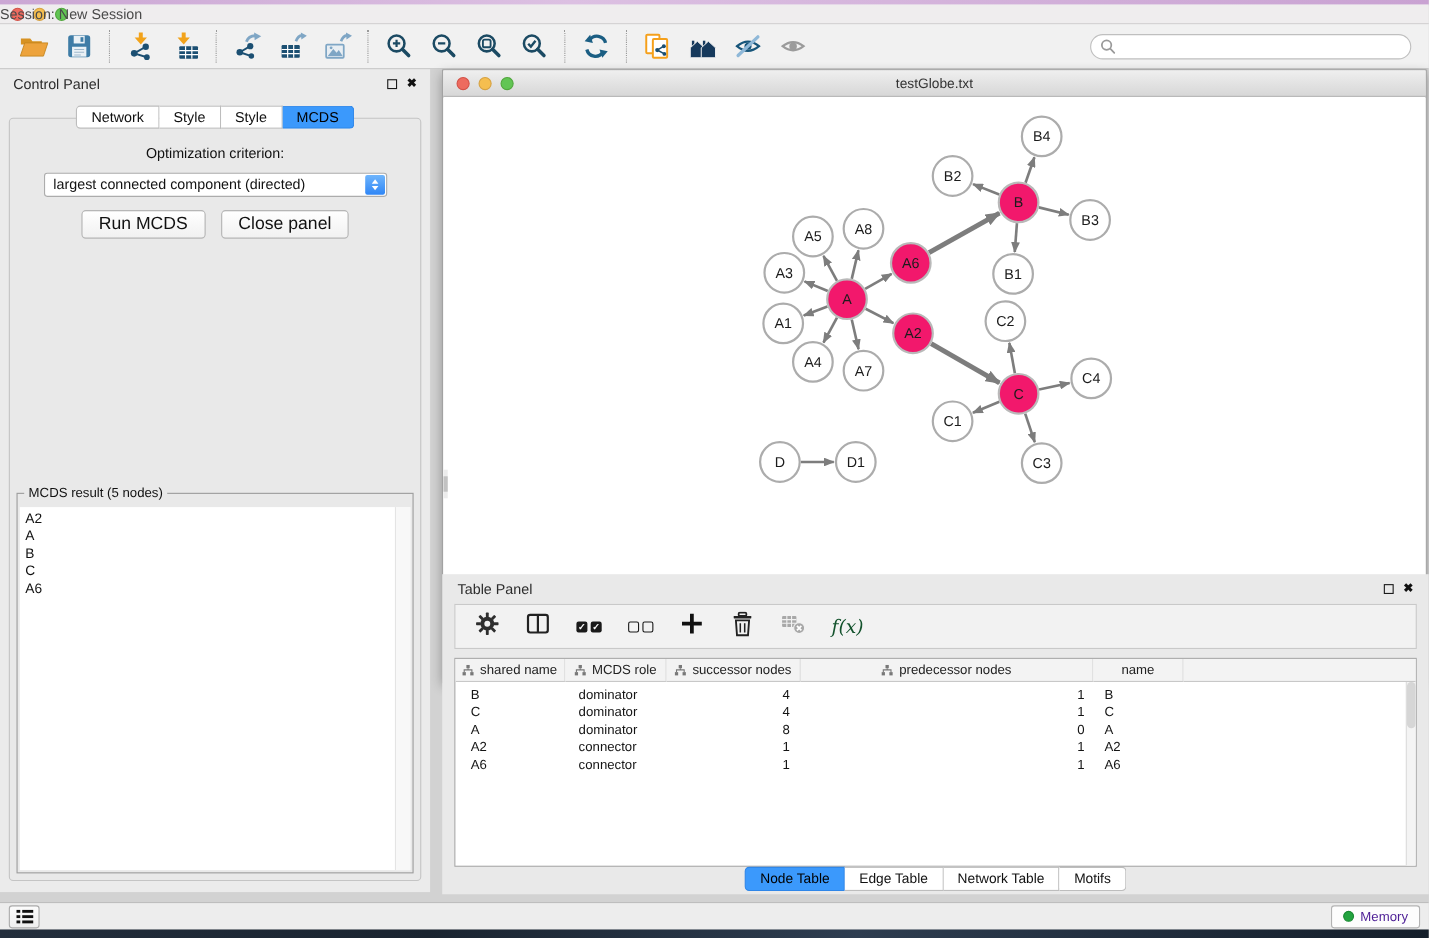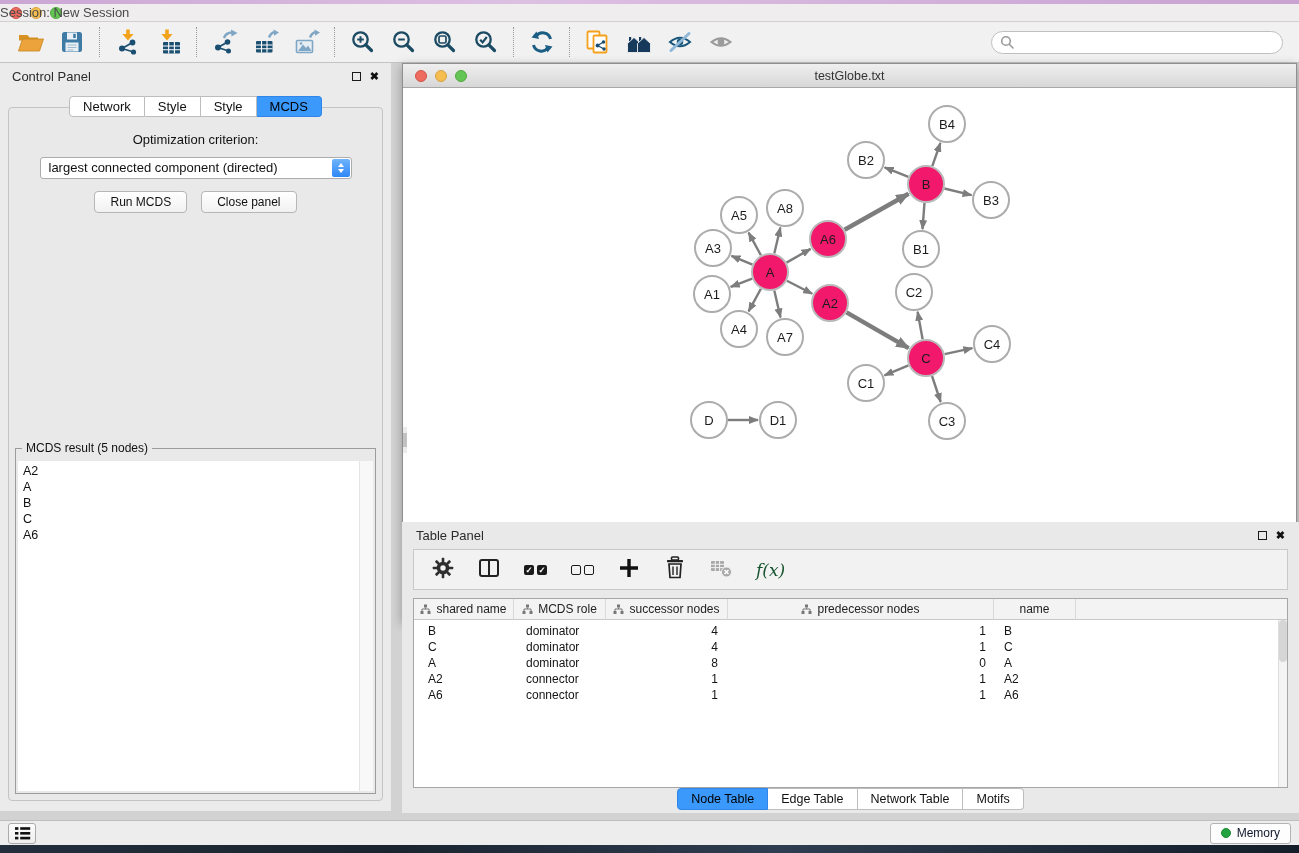--- a/index.html
+++ b/index.html
@@ -42,21 +42,21 @@
   .seg .tab.active { background:#3B99FC; border-color:#2F86E8; color:#000000; }
   .ctabs { position:absolute; top:33px; left:0; right:0; display:flex; justify-content:center; z-index:2; }
 
   .cp-box { position:absolute; left:8px; right:8px; top:44px; bottom:10px; background:#E9E9E9; border:1px solid #C4C4C4; border-radius:4px; }
   .opt-label { text-align:center; margin-top:24px; font-size:13px; color:#111; }
   .dropdown { position:relative; margin:10px auto 0; width:312px; height:22px; background:#fff; border:1px solid #ACACAC; border-radius:3px; font-size:13px; line-height:20px; padding-left:8px; color:#111; }
   .spin { position:absolute; right:1px; top:1px; bottom:1px; width:18px; border-radius:2px; background:linear-gradient(#6FB5FC,#2F86F6); display:flex; flex-direction:column; align-items:center; justify-content:center; gap:2px; }
   .tri-up { width:0; height:0; border-left:3.5px solid transparent; border-right:3.5px solid transparent; border-bottom:4px solid #fff; }
   .tri-dn { width:0; height:0; border-left:3.5px solid transparent; border-right:3.5px solid transparent; border-top:4px solid #fff; }
   .btnrow { margin-top:12px; display:flex; justify-content:center; gap:14px; }
-  .btn { background:linear-gradient(#FFFFFF,#F1F1F1); border:1px solid #B6B6B6; border-radius:4px; font-size:12px; padding:3px 15px; color:#111; }
+  .btn { background:linear-gradient(#FFFFFF,#F1F1F1); border:1px solid #B6B6B6; border-radius:4px; font-size:16px; padding:3px 15px; color:#111; }
 
   .result-group { position:absolute; left:6px; right:6px; top:340px; bottom:6px; border:1px solid #9C9C9C; }
   .grp-label { position:absolute; top:-8px; left:6px; background:#E9E9E9; padding:0 4px; font-size:12px; color:#111; }
   .result-list { position:absolute; left:2px; top:12px; bottom:2px; right:2px; background:#fff; padding-top:2px; }
   .vtrack { position:absolute; right:2px; top:12px; bottom:2px; width:14px; background:#F8F8F8; border-left:1px solid #E4E4E4; }
   .mcds-item { font-size:12.5px; line-height:16px; padding-left:5px; color:#111; }
 
   
   .net-window { position:absolute; left:402px; top:0; width:895px; height:558px; background:#fff; border:1px solid #8F8F8F; box-shadow:0 3px 10px rgba(0,0,0,0.3); }
   .net-titlebar { height:24px; background:linear-gradient(#EFEFEF,#D7D7D7); border-bottom:1px solid #A8A8A8; position:relative; display:flex; align-items:center; }
@@ -91,21 +91,21 @@
   .td.c3 { text-align:right; padding-right:8px; }
   .td.c4 { padding-left:10px; }
   .tvtrack { position:absolute; top:21px; right:0; bottom:0; width:9px; background:#F4F4F4; border-left:1px solid #DDDDDD; }
   .tvthumb { position:absolute; top:0; right:0; width:8px; height:42px; background:#D6D6D6; border-radius:4px; }
   .tp-tabs { position:absolute; left:0; right:0; top:266px; display:flex; justify-content:center; }
   .tp-tabs .tab { font-size:12.5px; padding:3px 13px; }
 
   
   .statusbar { position:absolute; top:820px; left:0; width:100%; height:25px; background:#EDEDED; border-top:1px solid #BEBEBE; display:flex; align-items:center; padding:0 8px; }
   .lstbtn { width:28px; height:21px; background:linear-gradient(#FCFCFC,#EFEFEF); border:1px solid #ABABAB; border-radius:3px; display:flex; align-items:center; justify-content:center; }
-  .membtn { margin-left:auto; height:21px; background:#FDFDFD; border:1px solid #B3B3B3; border-radius:3px; display:flex; align-items:center; gap:6px; padding:0 10px; font-size:12px; color:#0f172a; }
+  .membtn { margin-left:auto; height:21px; background:#FDFDFD; border:1px solid #B3B3B3; border-radius:3px; display:flex; align-items:center; gap:6px; padding:0 10px; font-size:12px; color:#4c1d95; }
   .memdot { width:10px; height:10px; border-radius:50%; background:#23A33F; border:1px solid #1B8A33; }
 </style>
 </head>
 <body>
 
 <div class="screen">
   <div class="wp-top"></div>
 
   <div class="titlebar">
     <div class="lights">

